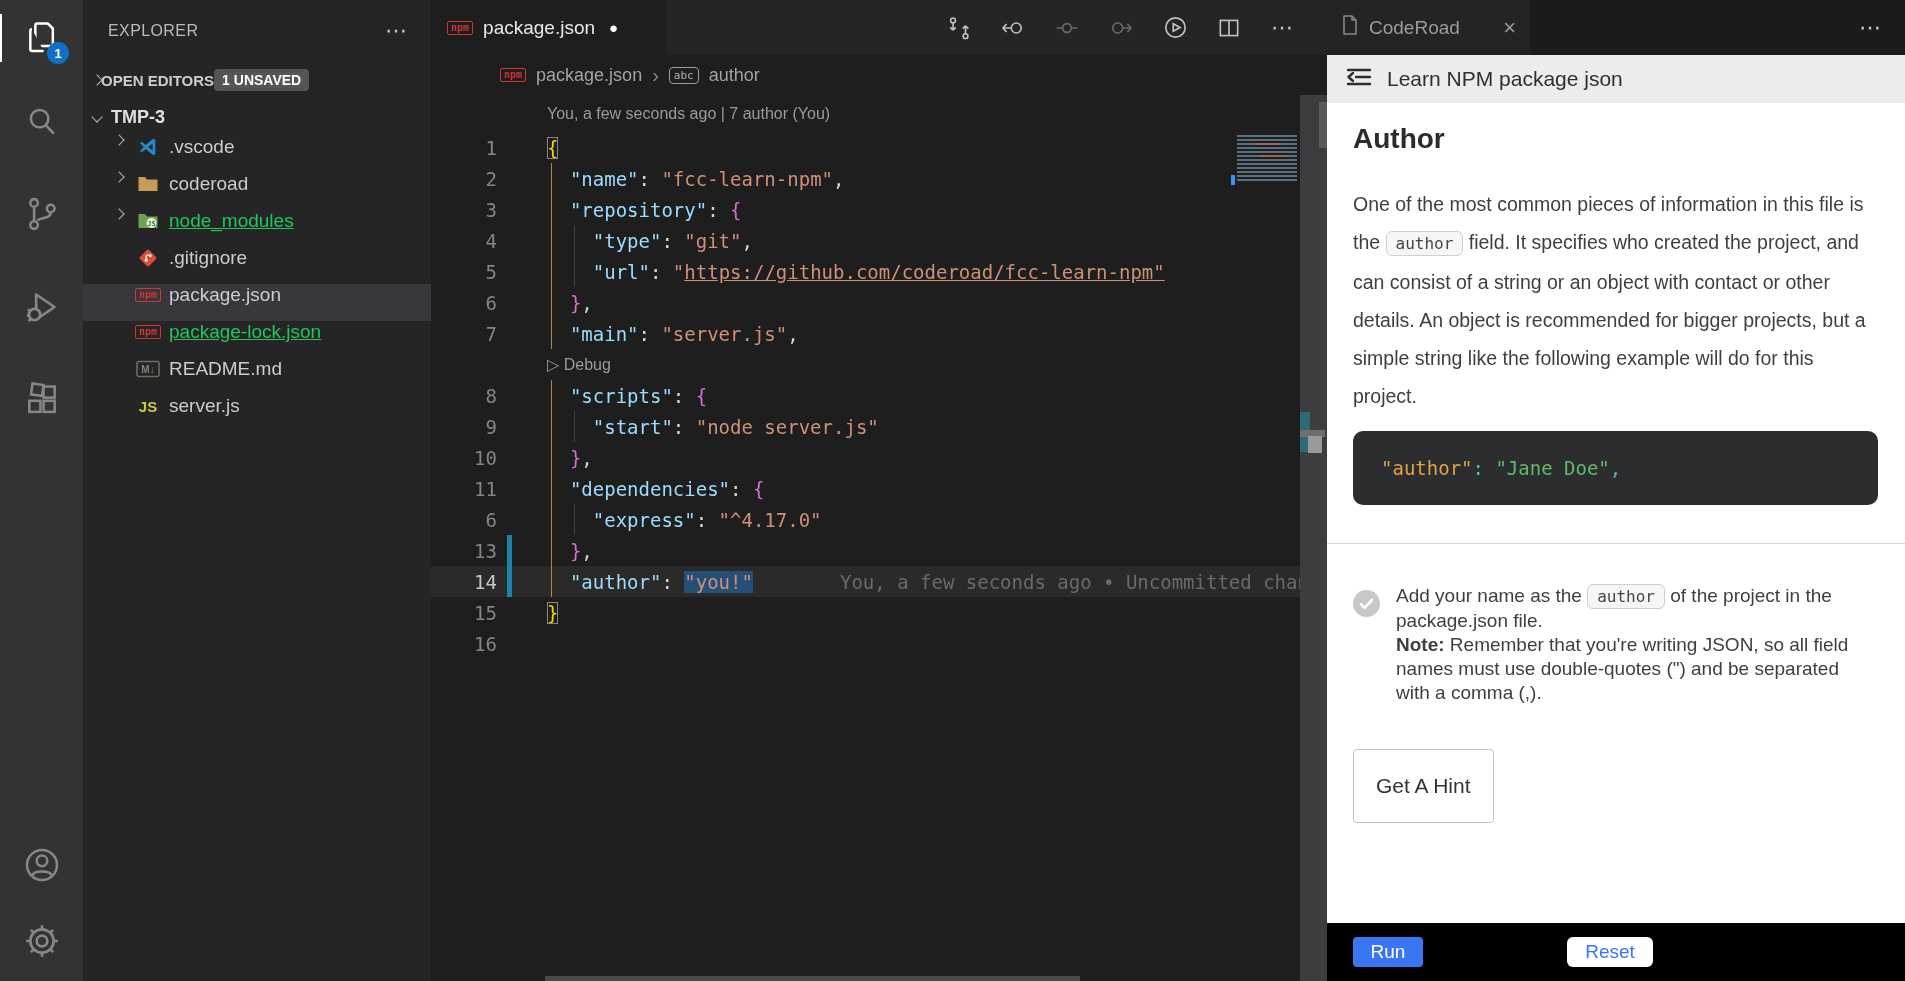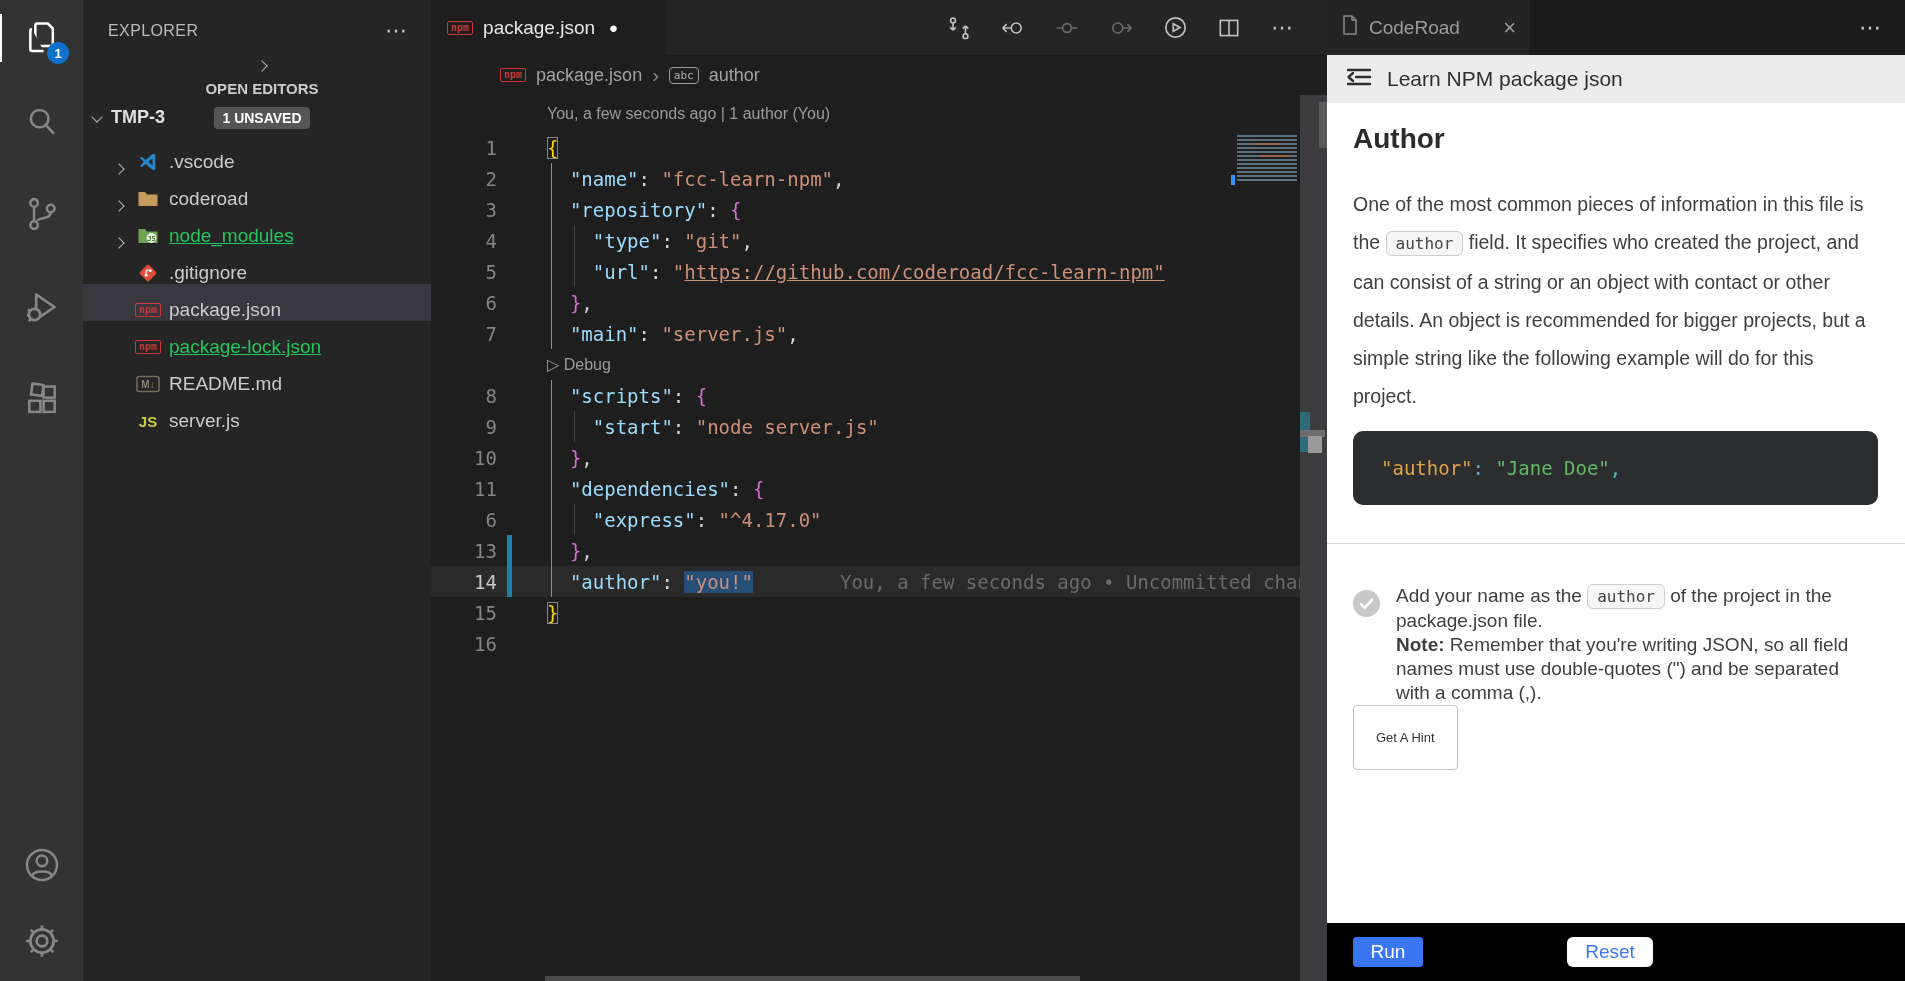--- a/index.html
+++ b/index.html
@@ -20,30 +20,30 @@
     border-radius:50%; background:#0e70c8; color:#fff; font-size:13px; font-weight:bold;
     display:flex; align-items:center; justify-content:center; }
   #act-bottom { margin-top:auto; }
 
   
   #sidebar { position:absolute; left:83px; top:0; width:348px; height:100%;
     background:#252526; color:#cccccc; font-size:19px; }
   #sb-header { height:62px; display:flex; align-items:center; padding:0 22px 0 25px;
     font-size:16px; letter-spacing:.4px; color:#bbbbbb; }
   #sb-header .more { margin-left:auto; color:#c5c5c5; font-size:22px; letter-spacing:2px; }
-  #open-editors { height:36px; display:flex; align-items:center; gap:10px;
-    padding-left:10px; font-size:15px; font-weight:bold; color:#cccccc;flex-direction:column; }
+  #open-editors { height:36px; display:flex; align-items:center; gap:0;
+    padding-left:10px; font-size:15px; font-weight:bold; color:#cccccc; }
   .badge-unsaved { background:#555555; color:#ffffff; font-size:14px; font-weight:bold;
     border-radius:4px; padding:3px 8px; }
   #root-row { height:38px; display:flex; align-items:center; gap:10px; padding-left:10px;
     font-size:18px; font-weight:bold; color:#e0e0e0; }
   .chev { display:inline-block; width:8px; height:8px; border-right:1.7px solid #b5b5b5;
     border-bottom:1.7px solid #b5b5b5; transform:rotate(-45deg); flex:0 0 auto; }
   .chev.down { transform:rotate(45deg); }
-  .tree-row { height:37px; display:flex; align-items:flex-end; padding-left:28px; gap:8px;
+  .tree-row { height:37px; display:flex; align-items:flex-start; padding-left:28px; gap:8px;
     color:#cccccc; cursor:pointer; }
   .tree-row .chev-slot { width:16px; display:flex; justify-content:center; }
   .tree-row.selected { background:#37373d; }
   .tree-row.dimmed .lbl { color:#22c55e;text-decoration:underline; }
   .fi { width:26px; height:22px; display:flex; align-items:center; justify-content:center; flex:0 0 auto; }
 
   
   #editor { position:absolute; left:431px; top:0; width:896px; height:100%; background:#1e1e1e; }
   #tabbar { height:55px; background:#252526; display:flex; align-items:stretch; position:relative; }
   #tab-active { width:235px; background:#1e1e1e; display:flex; align-items:center; gap:10px;
@@ -119,22 +119,22 @@
     border:1px solid #cfcfcf; border-radius:6px; padding:2px 9px; color:#444; }
   #p-codeblock { margin-top:16px; background:#2b2d2e; border-radius:10px; padding:26px 28px;
     font-family:"DejaVu Sans Mono", monospace; font-size:19px; }
   .cb-key { color:#e2a24a; } .cb-pn { color:#56b6c2; } .cb-val { color:#62ba69; }
   #p-divider { border-top:1px solid #d6d6d6; margin:38px -27px 0 -26px; }
   #p-task { margin-top:40px; display:flex; gap:16px; }
   .check-circle { flex:0 0 auto; width:27px; height:27px; border-radius:50%; background:#c8c8c8;
     display:flex; align-items:center; justify-content:center; margin-top:6px; }
   .check-circle svg { display:block; }
   #p-task-text { font-size:19px; line-height:24px; }
-  #p-hint { display:inline-block; background:#ffffff; border:1px solid #c2c2c2;
-    border-radius:4px; padding:24px 22px; font-size:13px; color:#333333; cursor:pointer; }
+  #p-hint { margin-top:44px; display:inline-block; background:#ffffff; border:1px solid #c2c2c2;
+    border-radius:4px; padding:24px 22px; font-size:21px; color:#333333; cursor:pointer; }
   #p-footer { position:absolute; left:0; right:0; bottom:0; height:58px; background:#000000;
     display:flex; align-items:center; }
   #btn-run { margin-left:26px; width:70px; height:30px; background:#3b76f2; color:#ffffff;
     border:none; border-radius:4px; font-size:19px; cursor:pointer; font-family:"Liberation Sans",sans-serif; }
   #btn-reset { margin-left:144px; width:86px; height:30px; background:#ffffff; color:#3b76f2;
     border:none; border-radius:6px; font-size:19px; cursor:pointer; font-family:"Liberation Sans",sans-serif; }
 </style>
 </head>
 <body>
 
@@ -353,21 +353,21 @@
     </div>
     <div id="breadcrumbs">
       <span class="npm-icon">npm</span>
       <span>package.json</span>
       <span class="bc-sep">›</span>
       <span class="abc-icon">abc</span>
       <span>author</span>
     </div>
     <div id="code-wrap">
       <div id="code-rows">
-          <div class="lensrow first">You, a few seconds ago | 1 author (You)</div>
+          <div class="lensrow first">You, a few seconds ago | 7 author (You)</div>
           <div class="crow"><span class="gutter"><span class="num">1</span></span><span class="content"><span class="tk-b1 tk-match">{</span></span></div>
           <div class="crow"><span class="gutter"><span class="num">2</span></span><span class="guide g1"></span><span class="content"><span class="tk-p">  </span><span class="tk-k">"name"</span><span class="tk-p">: </span><span class="tk-s">"fcc-learn-npm"</span><span class="tk-p">,</span></span></div>
           <div class="crow"><span class="gutter"><span class="num">3</span></span><span class="guide g1"></span><span class="content"><span class="tk-p">  </span><span class="tk-k">"repository"</span><span class="tk-p">: </span><span class="tk-b2">{</span></span></div>
           <div class="crow"><span class="gutter"><span class="num">4</span></span><span class="guide g1"></span><span class="guide g2"></span><span class="content"><span class="tk-p">    </span><span class="tk-k">"type"</span><span class="tk-p">: </span><span class="tk-s">"git"</span><span class="tk-p">,</span></span></div>
           <div class="crow"><span class="gutter"><span class="num">5</span></span><span class="guide g1"></span><span class="guide g2"></span><span class="content"><span class="tk-p">    </span><span class="tk-k">"url"</span><span class="tk-p">: </span><span class="tk-s">"</span><span class="tk-s tk-u">https://github.com/coderoad/fcc-learn-npm"</span></span></div>
           <div class="crow"><span class="gutter"><span class="num">6</span></span><span class="guide g1"></span><span class="content"><span class="tk-p">  </span><span class="tk-b2">}</span><span class="tk-p">,</span></span></div>
           <div class="crow"><span class="gutter"><span class="num">7</span></span><span class="guide g1"></span><span class="content"><span class="tk-p">  </span><span class="tk-k">"main"</span><span class="tk-p">: </span><span class="tk-s">"server.js"</span><span class="tk-p">,</span></span></div>
           <div class="lensrow">▷ Debug</div>
           <div class="crow"><span class="gutter"><span class="num">8</span></span><span class="guide g1"></span><span class="content"><span class="tk-p">  </span><span class="tk-k">"scripts"</span><span class="tk-p">: </span><span class="tk-b2">{</span></span></div>
           <div class="crow"><span class="gutter"><span class="num">9</span></span><span class="guide g1"></span><span class="guide g2"></span><span class="content"><span class="tk-p">    </span><span class="tk-k">"start"</span><span class="tk-p">: </span><span class="tk-s">"node server.js"</span></span></div>

